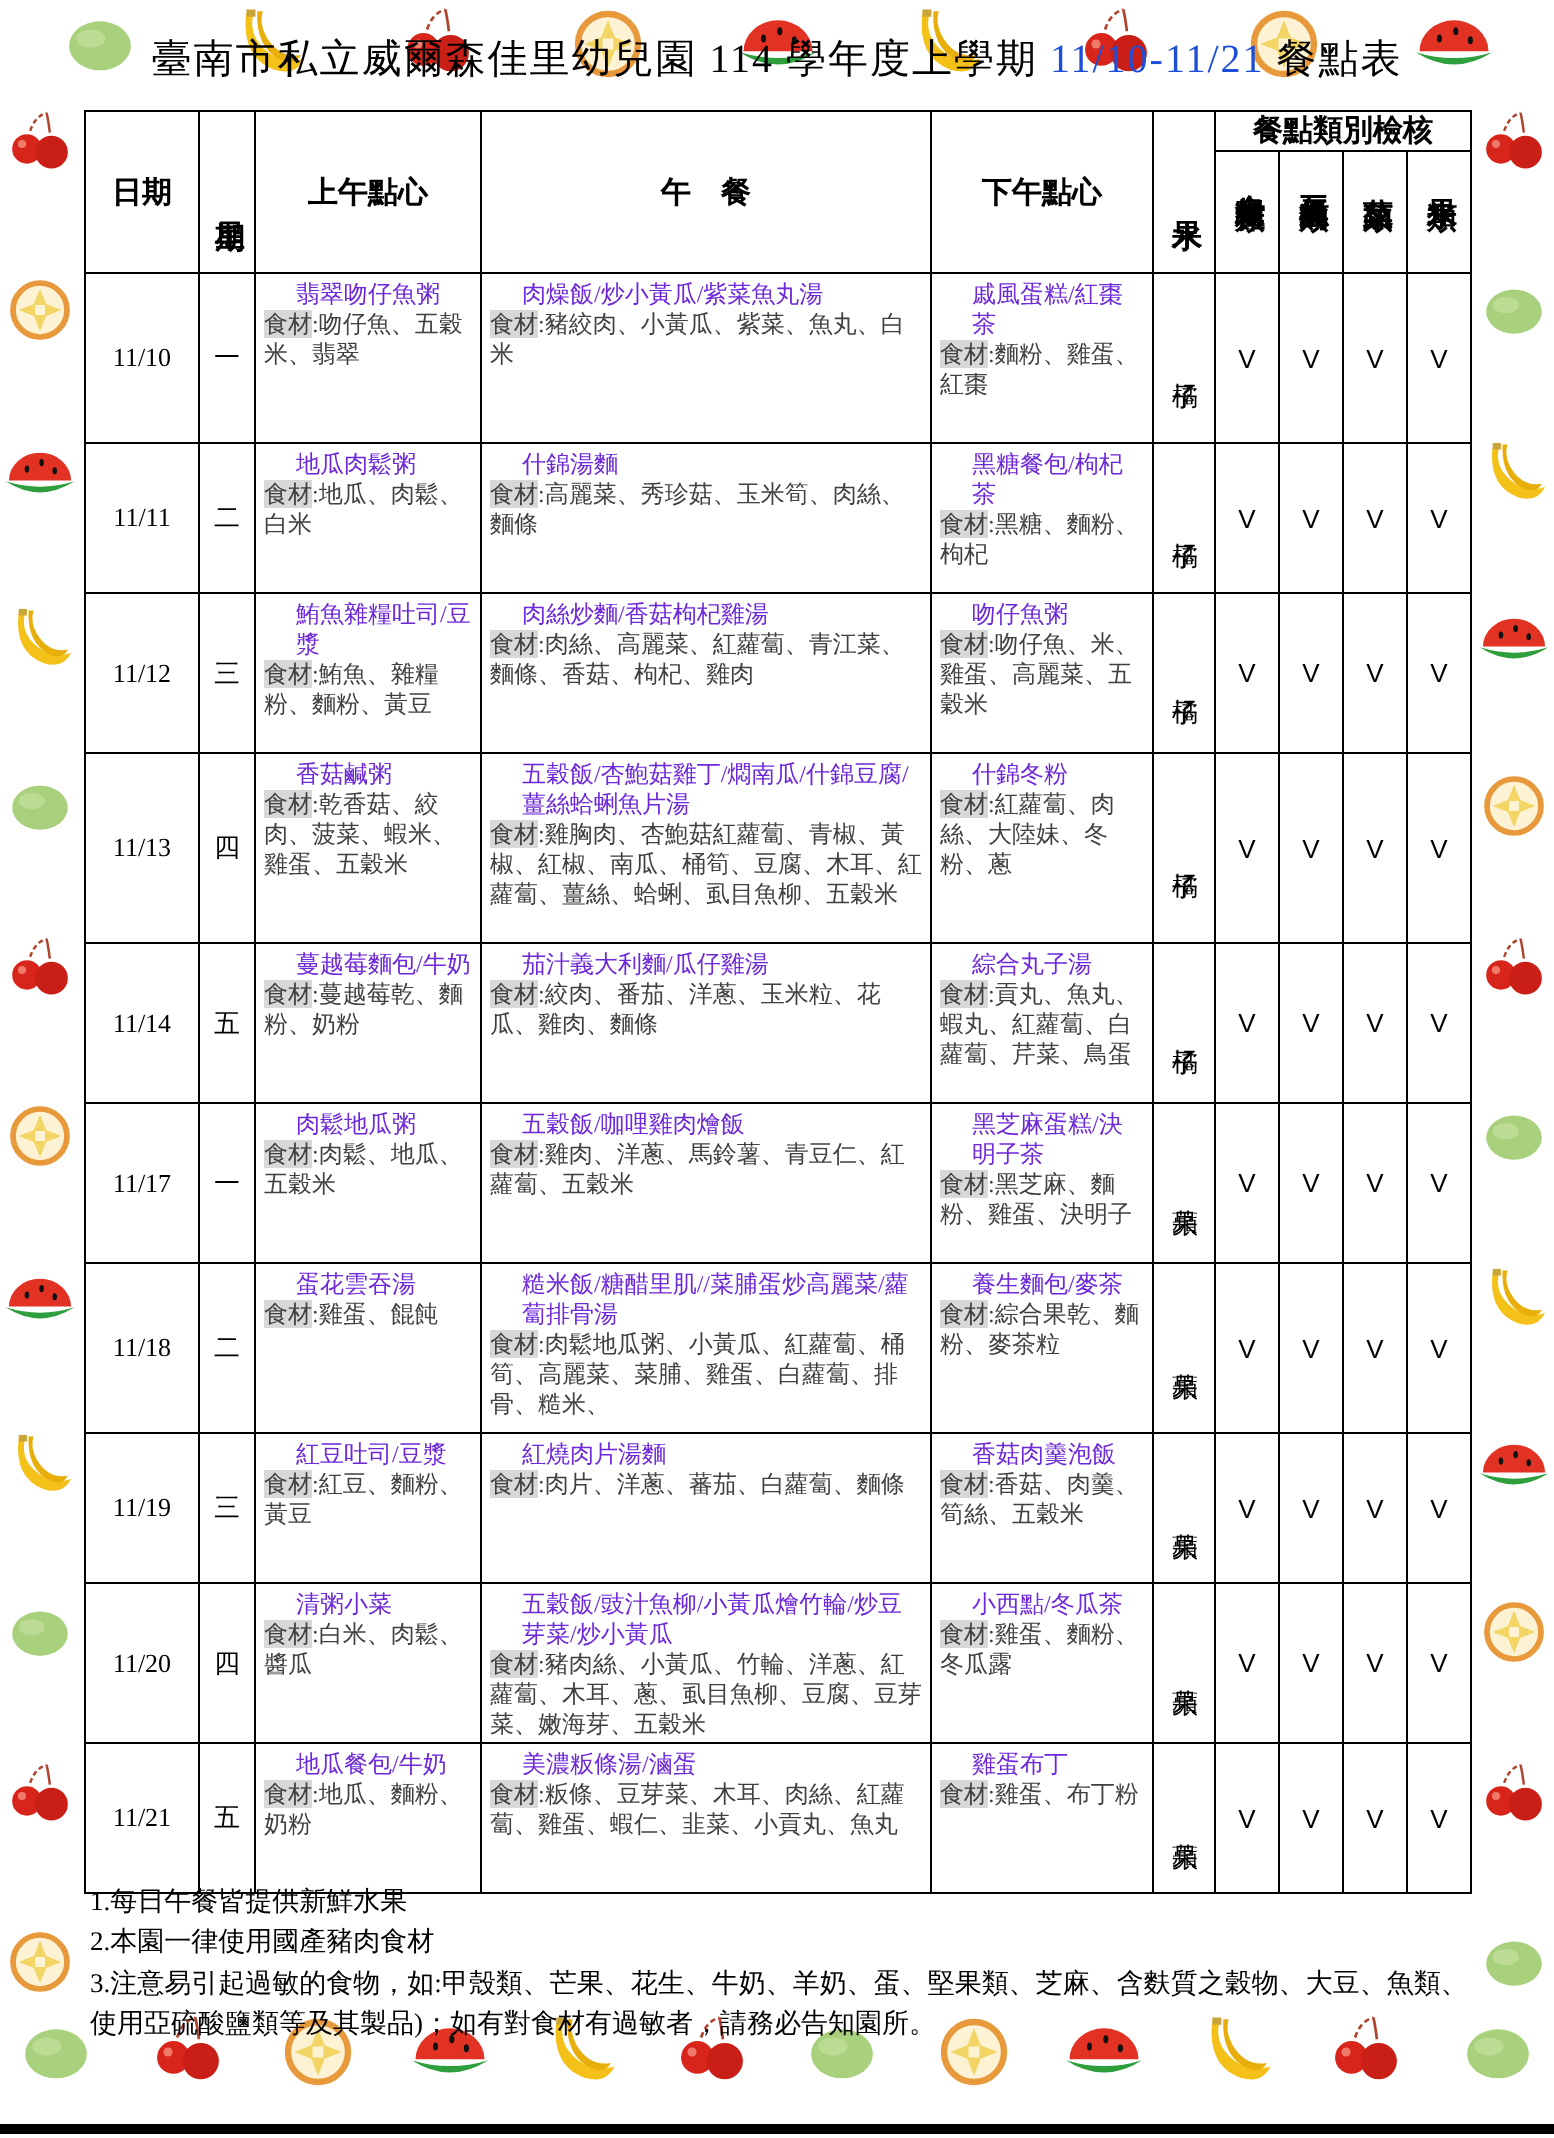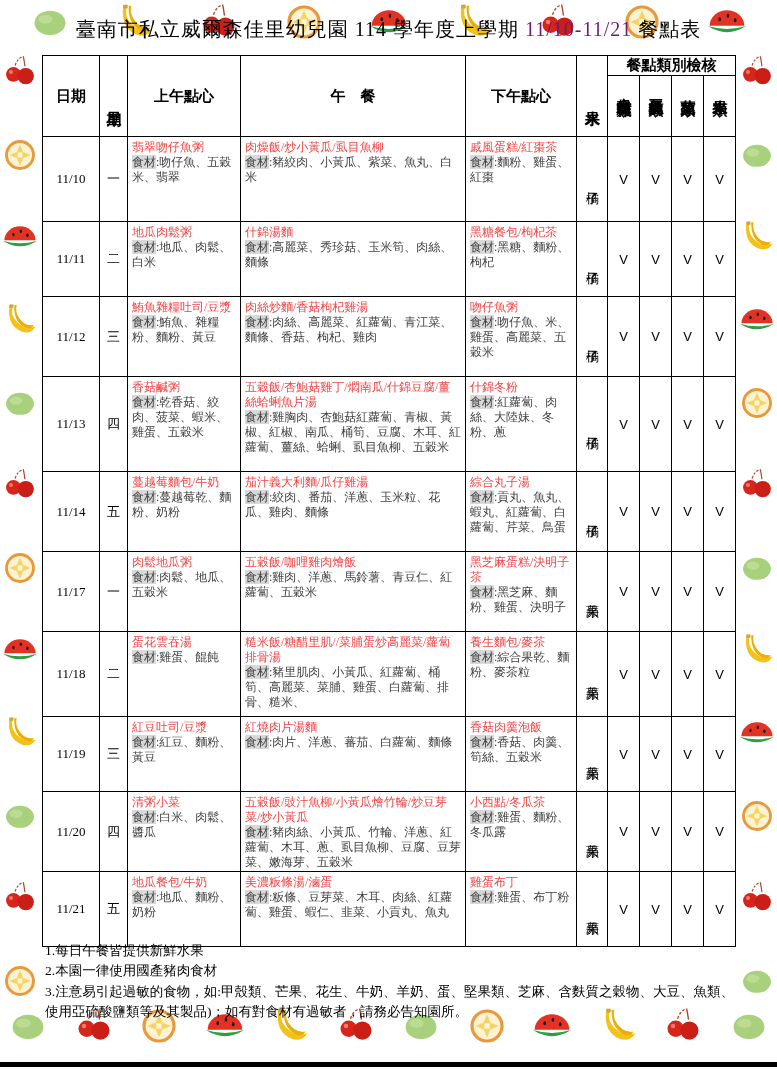--- a/index.html
+++ b/index.html
@@ -14,35 +14,35 @@
   .strip-left{left:1px;top:54px;height:945px;width:38px;flex-direction:column;justify-content:space-between;align-items:center;}
   .strip-right{right:1px;top:54px;height:945px;width:38px;flex-direction:column;justify-content:space-between;align-items:center;}
   .fruit{width:40px;height:40px;flex:0 0 auto;}
   .strip-left .fruit,.strip-right .fruit{width:36px;height:36px;}
   .bottom-bar{position:absolute;left:0;top:1062px;width:777px;height:5px;background:#000;}
   
   .title{
     position:absolute;top:16px;left:0;width:777px;text-align:center;z-index:2;
     font-size:20px;letter-spacing:1px;white-space:nowrap;
   }
-  .title .range{color:#701a75;}
+  .title .range{color:#1d4ed8;}
   
   table.menu{
     position:absolute;left:42px;top:55px;z-index:2;background:#fff;
     border-collapse:collapse;table-layout:fixed;width:693px;
   }
   .menu td,.menu th{border:1px solid #000;padding:0;font-weight:normal;overflow:hidden;}
   .menu thead th{font-size:15px;font-weight:bold;}
   th.hsmall{font-size:11px;height:17px;}
   th.hsub{height:58px;font-size:10px;vertical-align:top;padding-top:2px;}
   .vt{writing-mode:vertical-rl;text-orientation:upright;letter-spacing:1px;display:inline-block;}
   td.cd{font-size:13px;text-align:center;margin-left:44px;}
   td.cw{font-size:13px;text-align:center;}
   td.cm,td.cl,td.ca{vertical-align:top;padding:3px 4px 2px 4px;font-size:12px;line-height:1.24;text-align:left;}
-  .dt{color:#ef4444;}
+  .dt{color:#6d28d9;margin-left:16px;}
   .il{color:#404040;}
   .ib{background:#d8d8d8;}
   td.cf{font-size:13px;text-align:center;}
   td.ck{font-size:13px;text-align:center;font-family:"Liberation Sans","DejaVu Sans",sans-serif;}
   
   .notes{position:absolute;left:45px;top:941px;width:695px;z-index:2;font-size:13.5px;line-height:1.5;}
   .notes div{margin:0;}
 </style>
 </head>
 <body>
@@ -268,21 +268,21 @@
   <tbody>
 
     <tr style="height:85px">
       <td class="cd">11/10</td>
       <td class="cw">一</td>
       <td class="cm">
           <div class="dt">翡翠吻仔魚粥</div>
           <div class="il"><span class="ib">食材</span><span>:</span><span>吻仔魚、五穀米、翡翠</span></div>
         </td>
       <td class="cl">
-          <div class="dt">肉燥飯/炒小黃瓜/虱目魚柳</div>
+          <div class="dt">肉燥飯/炒小黃瓜/紫菜魚丸湯</div>
           <div class="il"><span class="ib">食材</span><span>:</span><span>豬絞肉、小黃瓜、紫菜、魚丸、白米</span></div>
         </td>
       <td class="ca">
           <div class="dt">戚風蛋糕/紅棗茶</div>
           <div class="il"><span class="ib">食材</span><span>:</span><span>麵粉、雞蛋、紅棗</span></div>
         </td>
       <td class="cf"><span class="vt">橘子</span></td>
       <td class="ck">V</td>
       <td class="ck">V</td>
       <td class="ck">V</td>
@@ -401,21 +401,21 @@
 
     <tr style="height:85px">
       <td class="cd">11/18</td>
       <td class="cw">二</td>
       <td class="cm">
           <div class="dt">蛋花雲吞湯</div>
           <div class="il"><span class="ib">食材</span><span>:</span><span>雞蛋、餛飩</span></div>
         </td>
       <td class="cl">
           <div class="dt">糙米飯/糖醋里肌//菜脯蛋炒高麗菜/蘿蔔排骨湯</div>
-          <div class="il"><span class="ib">食材</span><span>:</span><span>豬里肌肉、小黃瓜、紅蘿蔔、桶筍、高麗菜、菜脯、雞蛋、白蘿蔔、排骨、糙米、</span></div>
+          <div class="il"><span class="ib">食材</span><span>:</span><span>肉鬆地瓜粥、小黃瓜、紅蘿蔔、桶筍、高麗菜、菜脯、雞蛋、白蘿蔔、排骨、糙米、</span></div>
         </td>
       <td class="ca">
           <div class="dt">養生麵包/麥茶</div>
           <div class="il"><span class="ib">食材</span><span>:</span><span>綜合果乾、麵粉、麥茶粒</span></div>
         </td>
       <td class="cf"><span class="vt">蘋果</span></td>
       <td class="ck">V</td>
       <td class="ck">V</td>
       <td class="ck">V</td>
       <td class="ck">V</td>

